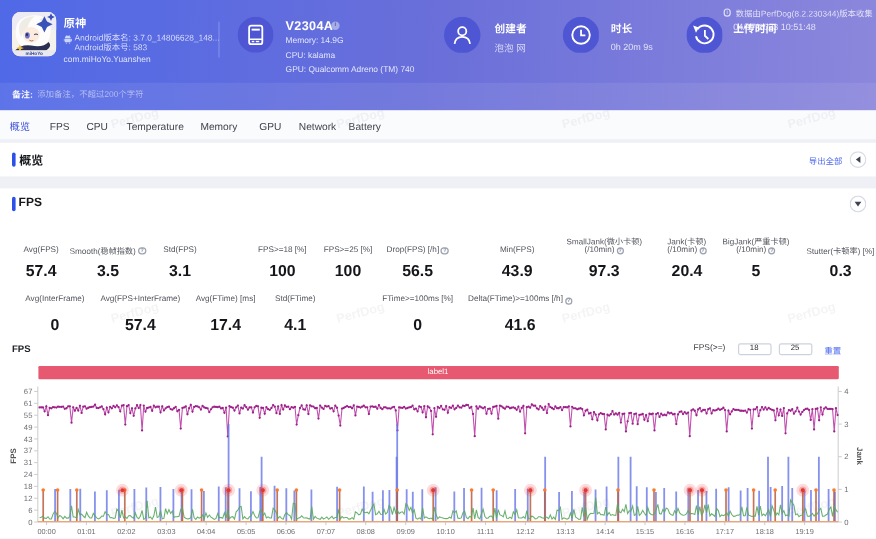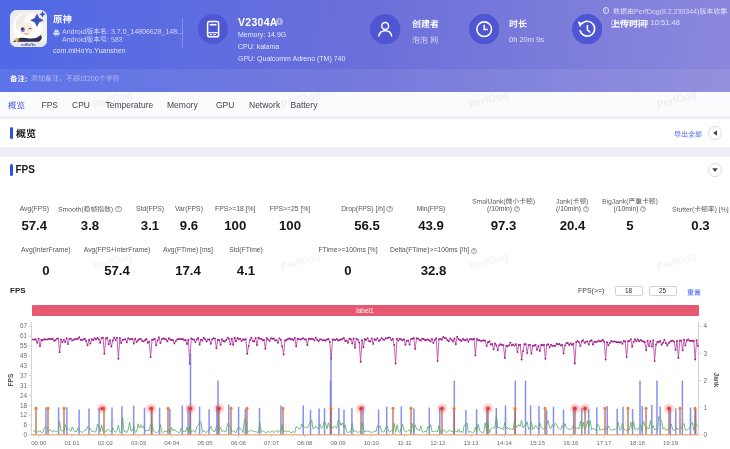--- a/index.html
+++ b/index.html
@@ -268,55 +268,47 @@
             <path d="M127 532Q127 821 218 1051Q308 1281 496 1484H670Q483 1276 396 1042Q308 808 308 530Q308 253 394 20Q481 -213 670 -424H496Q307 -220 217 10Q127 241 127 528Z" transform="translate(23.43,7.62) scale(0.003320,-0.003320)"></path>
             <path d="M491 187V22C491 -46 512 -64 596 -64C614 -64 721 -64 739 -64C807 -64 827 -37 834 71C815 76 787 86 772 96C769 8 763 -3 732 -3C709 -3 621 -3 604 -3C565 -3 559 1 559 23V187ZM590 214C628 175 672 121 693 86L748 120C726 154 680 206 643 244ZM810 175C845 113 884 28 899 -22L963 1C945 51 905 133 869 194ZM401 187C381 132 346 51 313 1L372 -31C404 23 436 104 459 160ZM534 845C502 771 440 682 349 617C364 607 384 584 394 568L424 592V552H814V469H438V409H814V323H411V260H883V615H752C782 655 813 703 835 746L789 776L777 772H572C584 792 595 813 604 833ZM449 615C481 646 509 678 533 712H739C721 679 697 643 675 615ZM333 832C269 801 161 772 66 753C75 736 86 711 89 695C124 701 160 708 197 716V553H56V483H186C151 370 91 239 33 167C47 148 66 116 74 94C117 154 162 248 197 345V-81H267V369C294 323 323 268 336 238L384 301C367 326 294 429 267 460V483H382V553H267V733C309 744 348 757 381 772Z" transform="translate(25.70,7.62) scale(0.006800,-0.006800)"></path>
             <path d="M704 59C777 20 869 -40 914 -82L956 -28C910 13 816 69 743 106ZM656 457V278C656 179 632 55 391 -21C405 -36 426 -63 435 -80C686 12 727 153 727 278V457ZM486 594V124H551V528H828V126H896V594H722V682H947V750H722V838H649V594ZM76 650V126H135V582H212V-80H276V582H356V210C356 202 354 200 348 199C340 199 321 199 297 200C307 182 316 152 318 133C353 133 376 135 393 147C411 159 415 180 415 208V650H276V839H212V650Z" transform="translate(32.50,7.62) scale(0.006800,-0.006800)"></path>
             <path d="M837 781C761 747 634 712 515 687V836H441V552C441 465 472 443 588 443C612 443 796 443 821 443C920 443 945 476 956 610C935 614 903 626 887 637C881 529 872 511 817 511C777 511 622 511 592 511C527 511 515 518 515 552V625C645 650 793 684 894 725ZM512 134H838V29H512ZM512 195V295H838V195ZM441 359V-79H512V-33H838V-75H912V359ZM184 840V638H44V567H184V352L31 310L53 237L184 276V8C184 -6 178 -10 165 -11C152 -11 111 -11 65 -10C74 -30 85 -61 88 -79C155 -80 195 -77 222 -66C248 -54 257 -34 257 9V298L390 339L381 409L257 373V567H376V638H257V840Z" transform="translate(39.30,7.62) scale(0.006800,-0.006800)"></path>
             <path d="M443 821C425 782 393 723 368 688L417 664C443 697 477 747 506 793ZM88 793C114 751 141 696 150 661L207 686C198 722 171 776 143 815ZM410 260C387 208 355 164 317 126C279 145 240 164 203 180C217 204 233 231 247 260ZM110 153C159 134 214 109 264 83C200 37 123 5 41 -14C54 -28 70 -54 77 -72C169 -47 254 -8 326 50C359 30 389 11 412 -6L460 43C437 59 408 77 375 95C428 152 470 222 495 309L454 326L442 323H278L300 375L233 387C226 367 216 345 206 323H70V260H175C154 220 131 183 110 153ZM257 841V654H50V592H234C186 527 109 465 39 435C54 421 71 395 80 378C141 411 207 467 257 526V404H327V540C375 505 436 458 461 435L503 489C479 506 391 562 342 592H531V654H327V841ZM629 832C604 656 559 488 481 383C497 373 526 349 538 337C564 374 586 418 606 467C628 369 657 278 694 199C638 104 560 31 451 -22C465 -37 486 -67 493 -83C595 -28 672 41 731 129C781 44 843 -24 921 -71C933 -52 955 -26 972 -12C888 33 822 106 771 198C824 301 858 426 880 576H948V646H663C677 702 689 761 698 821ZM809 576C793 461 769 361 733 276C695 366 667 468 648 576Z" transform="translate(46.10,7.62) scale(0.006800,-0.006800)"></path>
             <path d="M555 528Q555 239 464 9Q374 -221 186 -424H12Q200 -214 287 18Q374 251 374 530Q374 809 286 1042Q199 1275 12 1484H186Q375 1280 465 1050Q555 819 555 532Z" transform="translate(52.90,7.62) scale(0.003320,-0.003320)"></path>
           </svg>
           <span class="qi"></span>
         </div>
       </div>
-      <div class="cv">3.8</div>
+      <div class="cv">3.5</div>
     </div>
     <div class="c" style="left:150px;top:196.5px">
       <div class="cl">
         <div class="r">
           <span class="rt">Std(FPS)</span>
         </div>
       </div>
       <div class="cv">3.1</div>
     </div>
-    <div class="c" style="left:189px;top:196.5px">
-      <div class="cl">
-        <div class="r">
-          <span class="rt">Var(FPS)</span>
-        </div>
-      </div>
-      <div class="cv">9.6</div>
-    </div>
     <div class="c" style="left:235.3px;top:196.5px">
       <div class="cl">
         <div class="r">
           <span class="rt">FPS&gt;=18 [%]</span>
         </div>
       </div>
       <div class="cv">100</div>
     </div>
     <div class="c" style="left:290px;top:196.5px">
       <div class="cl">
         <div class="r">
           <span class="rt">FPS&gt;=25 [%]</span>
         </div>
       </div>
       <div class="cv">100</div>
     </div>
-    <div class="c" style="left:367px;top:196.5px">
+    <div class="c" style="left:348px;top:196.5px">
       <div class="cl">
         <div class="r">
           <span class="rt">Drop(FPS) [/h]</span>
           <span class="qi"></span>
         </div>
       </div>
       <div class="cv">56.5</div>
     </div>
     <div class="c" style="left:431px;top:196.5px">
       <div class="cl">
@@ -465,21 +457,21 @@
       </div>
       <div class="cv">0</div>
     </div>
     <div class="c c2" style="left:433.5px;top:246px">
       <div class="cl">
         <div class="r">
           <span class="rt">Delta(FTime)&gt;=100ms [/h]</span>
           <span class="qi"></span>
         </div>
       </div>
-      <div class="cv">32.8</div>
+      <div class="cv">41.6</div>
     </div>
     <style>.c2 .cl{height:9px}.c2 .cv{margin-top:9px}</style>
     <div class="a" style="left:10px;top:286px;font-size:8px;font-weight:bold;color:#23242a">FPS</div>
     <div class="a" style="left:578px;top:287px;font-size:7px;color:#3a3b42">FPS(&gt;=)</div>
     <div class="a" style="left:614.5px;top:286px;width:28px;height:10px;border:1px solid #ced2dc;border-radius:2px;font-size:6.5px;color:#2a2b30;text-align:center;line-height:8px;background:#fff">18</div>
     <div class="a" style="left:648.5px;top:286px;width:28px;height:10px;border:1px solid #ced2dc;border-radius:2px;font-size:6.5px;color:#2a2b30;text-align:center;line-height:8px;background:#fff">25</div>
     <div style="position:absolute;left:686.5px;top:286.8px;line-height:0"><svg width="14.0" height="10.2" viewBox="0 0 14.0 10.2" fill="#4b66ee">
         <path d="M159 540V229H459V160H127V100H459V13H52V-48H949V13H534V100H886V160H534V229H848V540H534V601H944V663H534V740C651 749 761 761 847 776L807 834C649 806 366 787 133 781C140 766 148 739 149 722C247 724 354 728 459 734V663H58V601H459V540ZM232 360H459V284H232ZM534 360H772V284H534ZM232 486H459V411H232ZM534 486H772V411H534Z" transform="translate(0.00,7.84) scale(0.007000,-0.007000)"></path>
         <path d="M651 748H820V658H651ZM417 748H582V658H417ZM189 748H348V658H189ZM190 427V6H57V-50H945V6H808V427H495L509 486H922V545H520L531 603H895V802H117V603H454L446 545H68V486H436L424 427ZM262 6V68H734V6ZM262 275H734V217H262ZM262 320V376H734V320ZM262 172H734V113H262Z" transform="translate(7.00,7.84) scale(0.007000,-0.007000)"></path>
       </svg></div>

